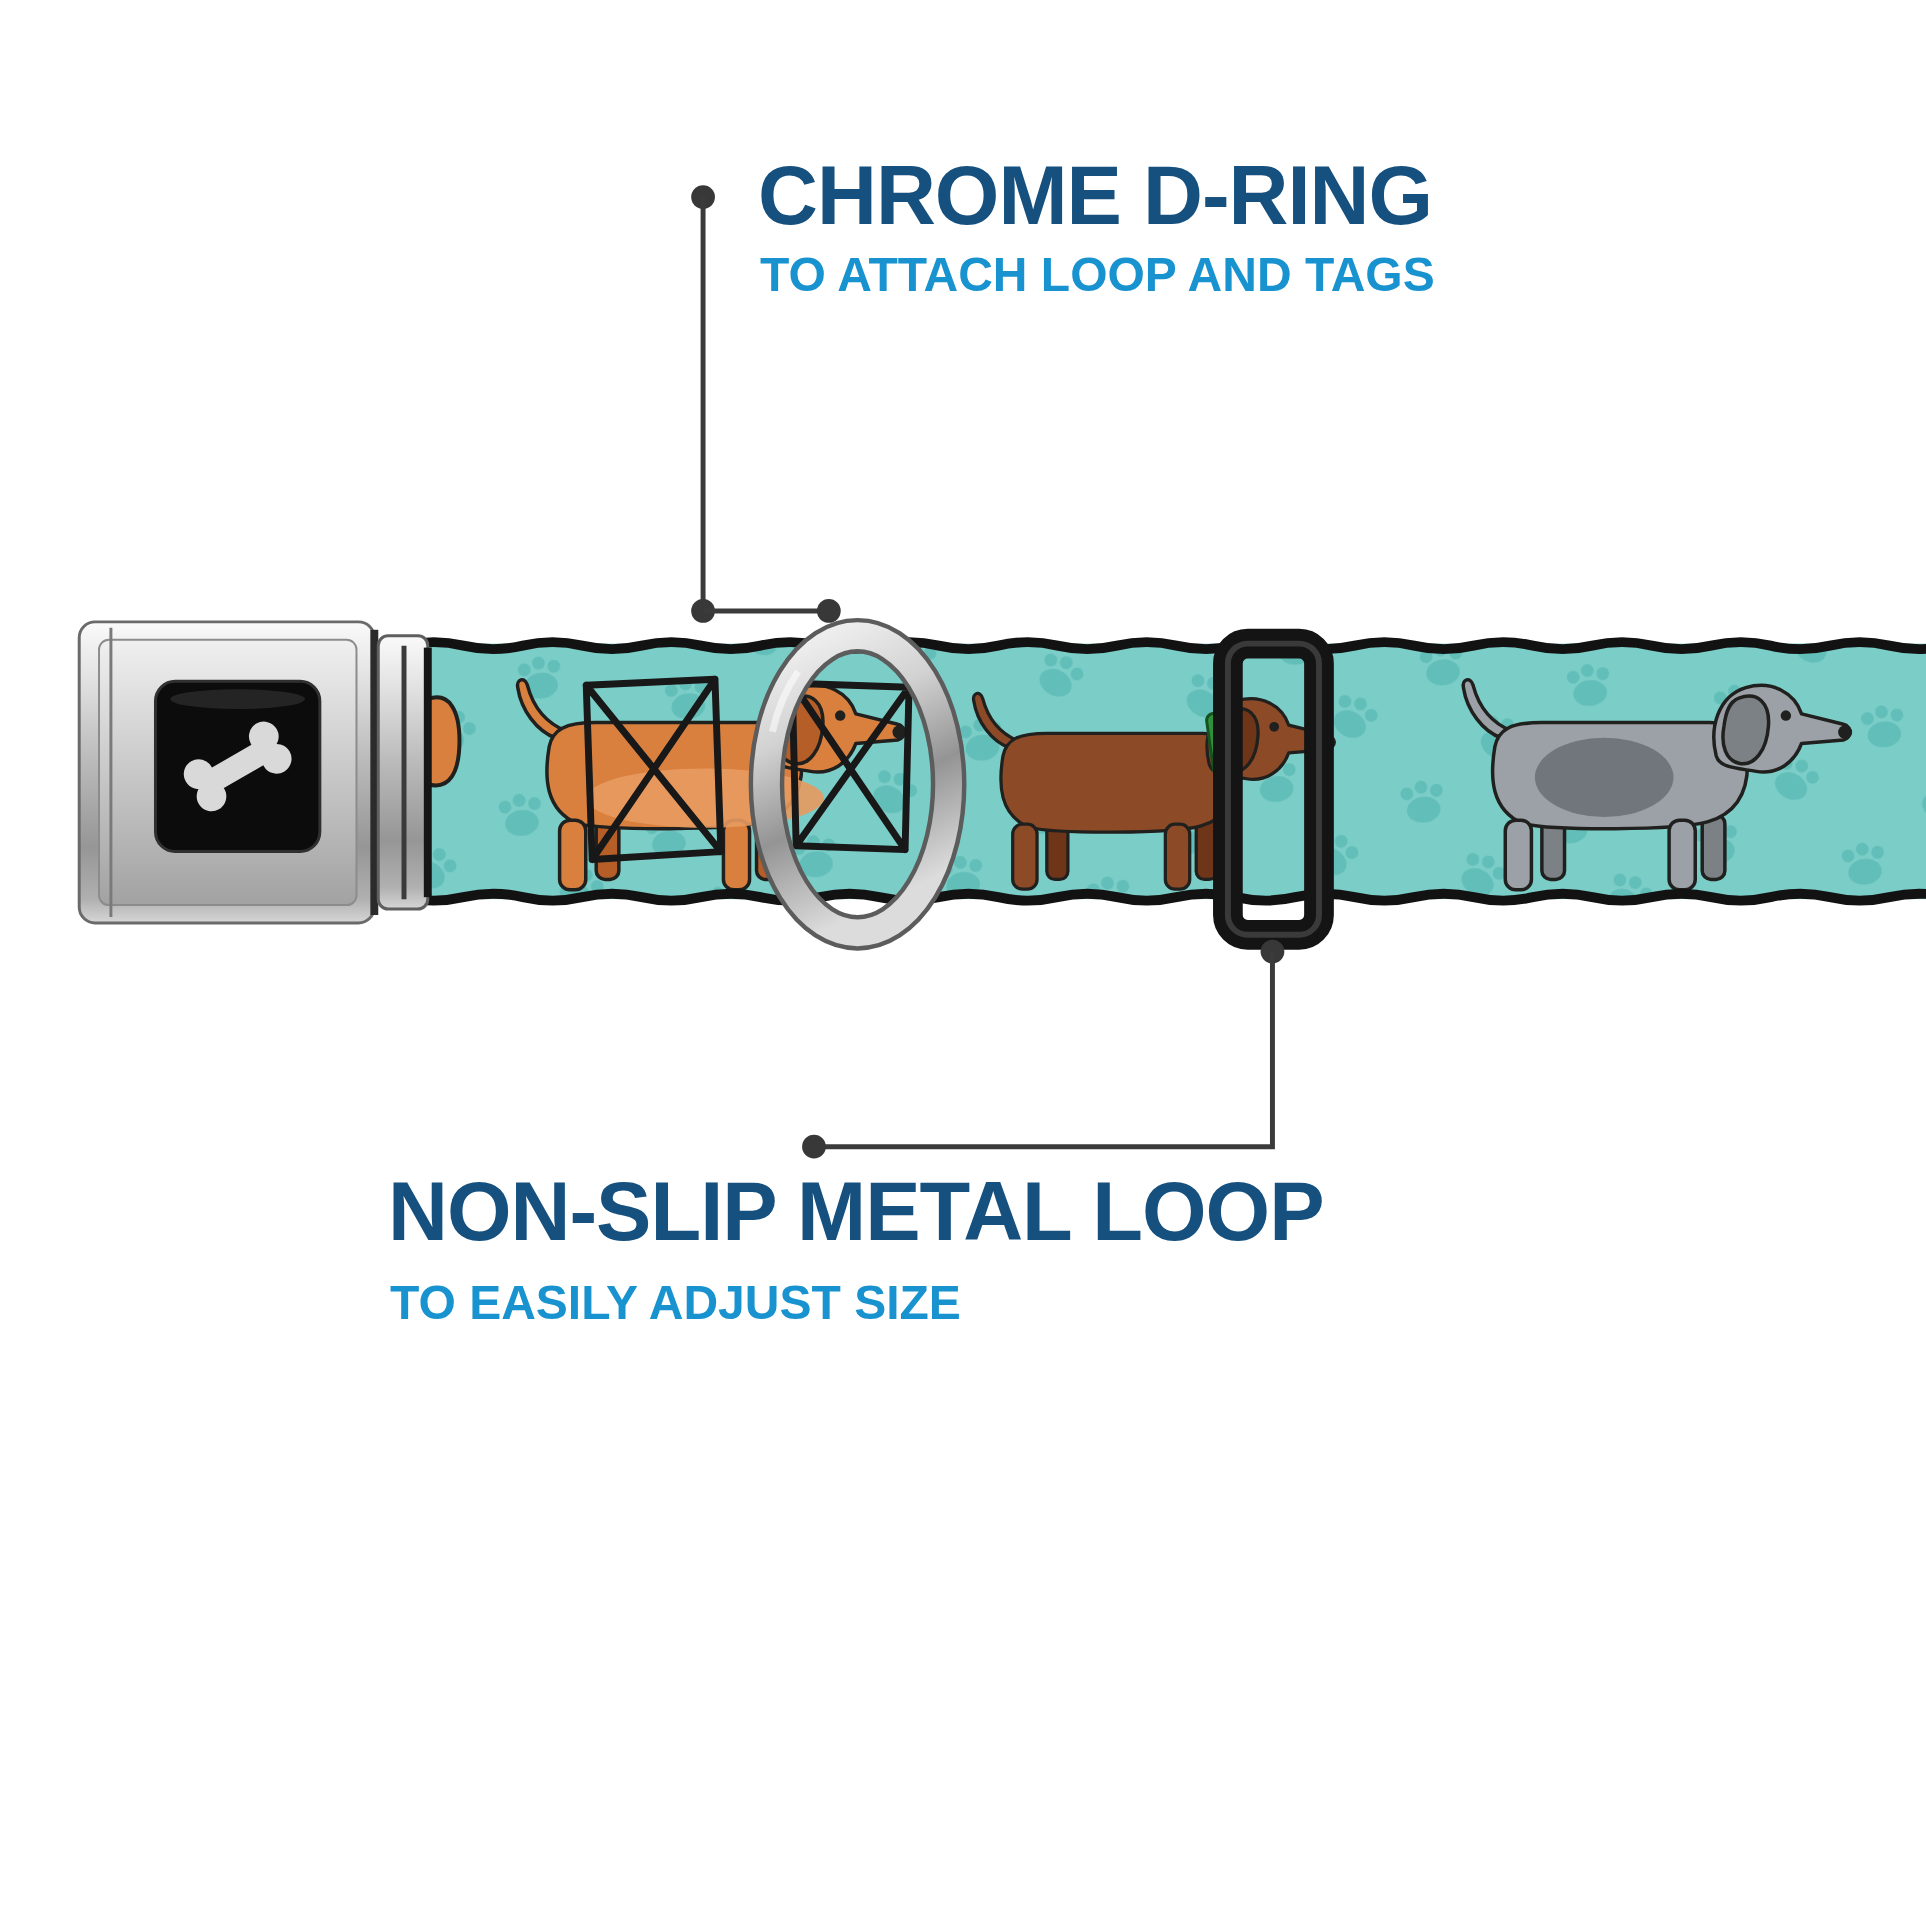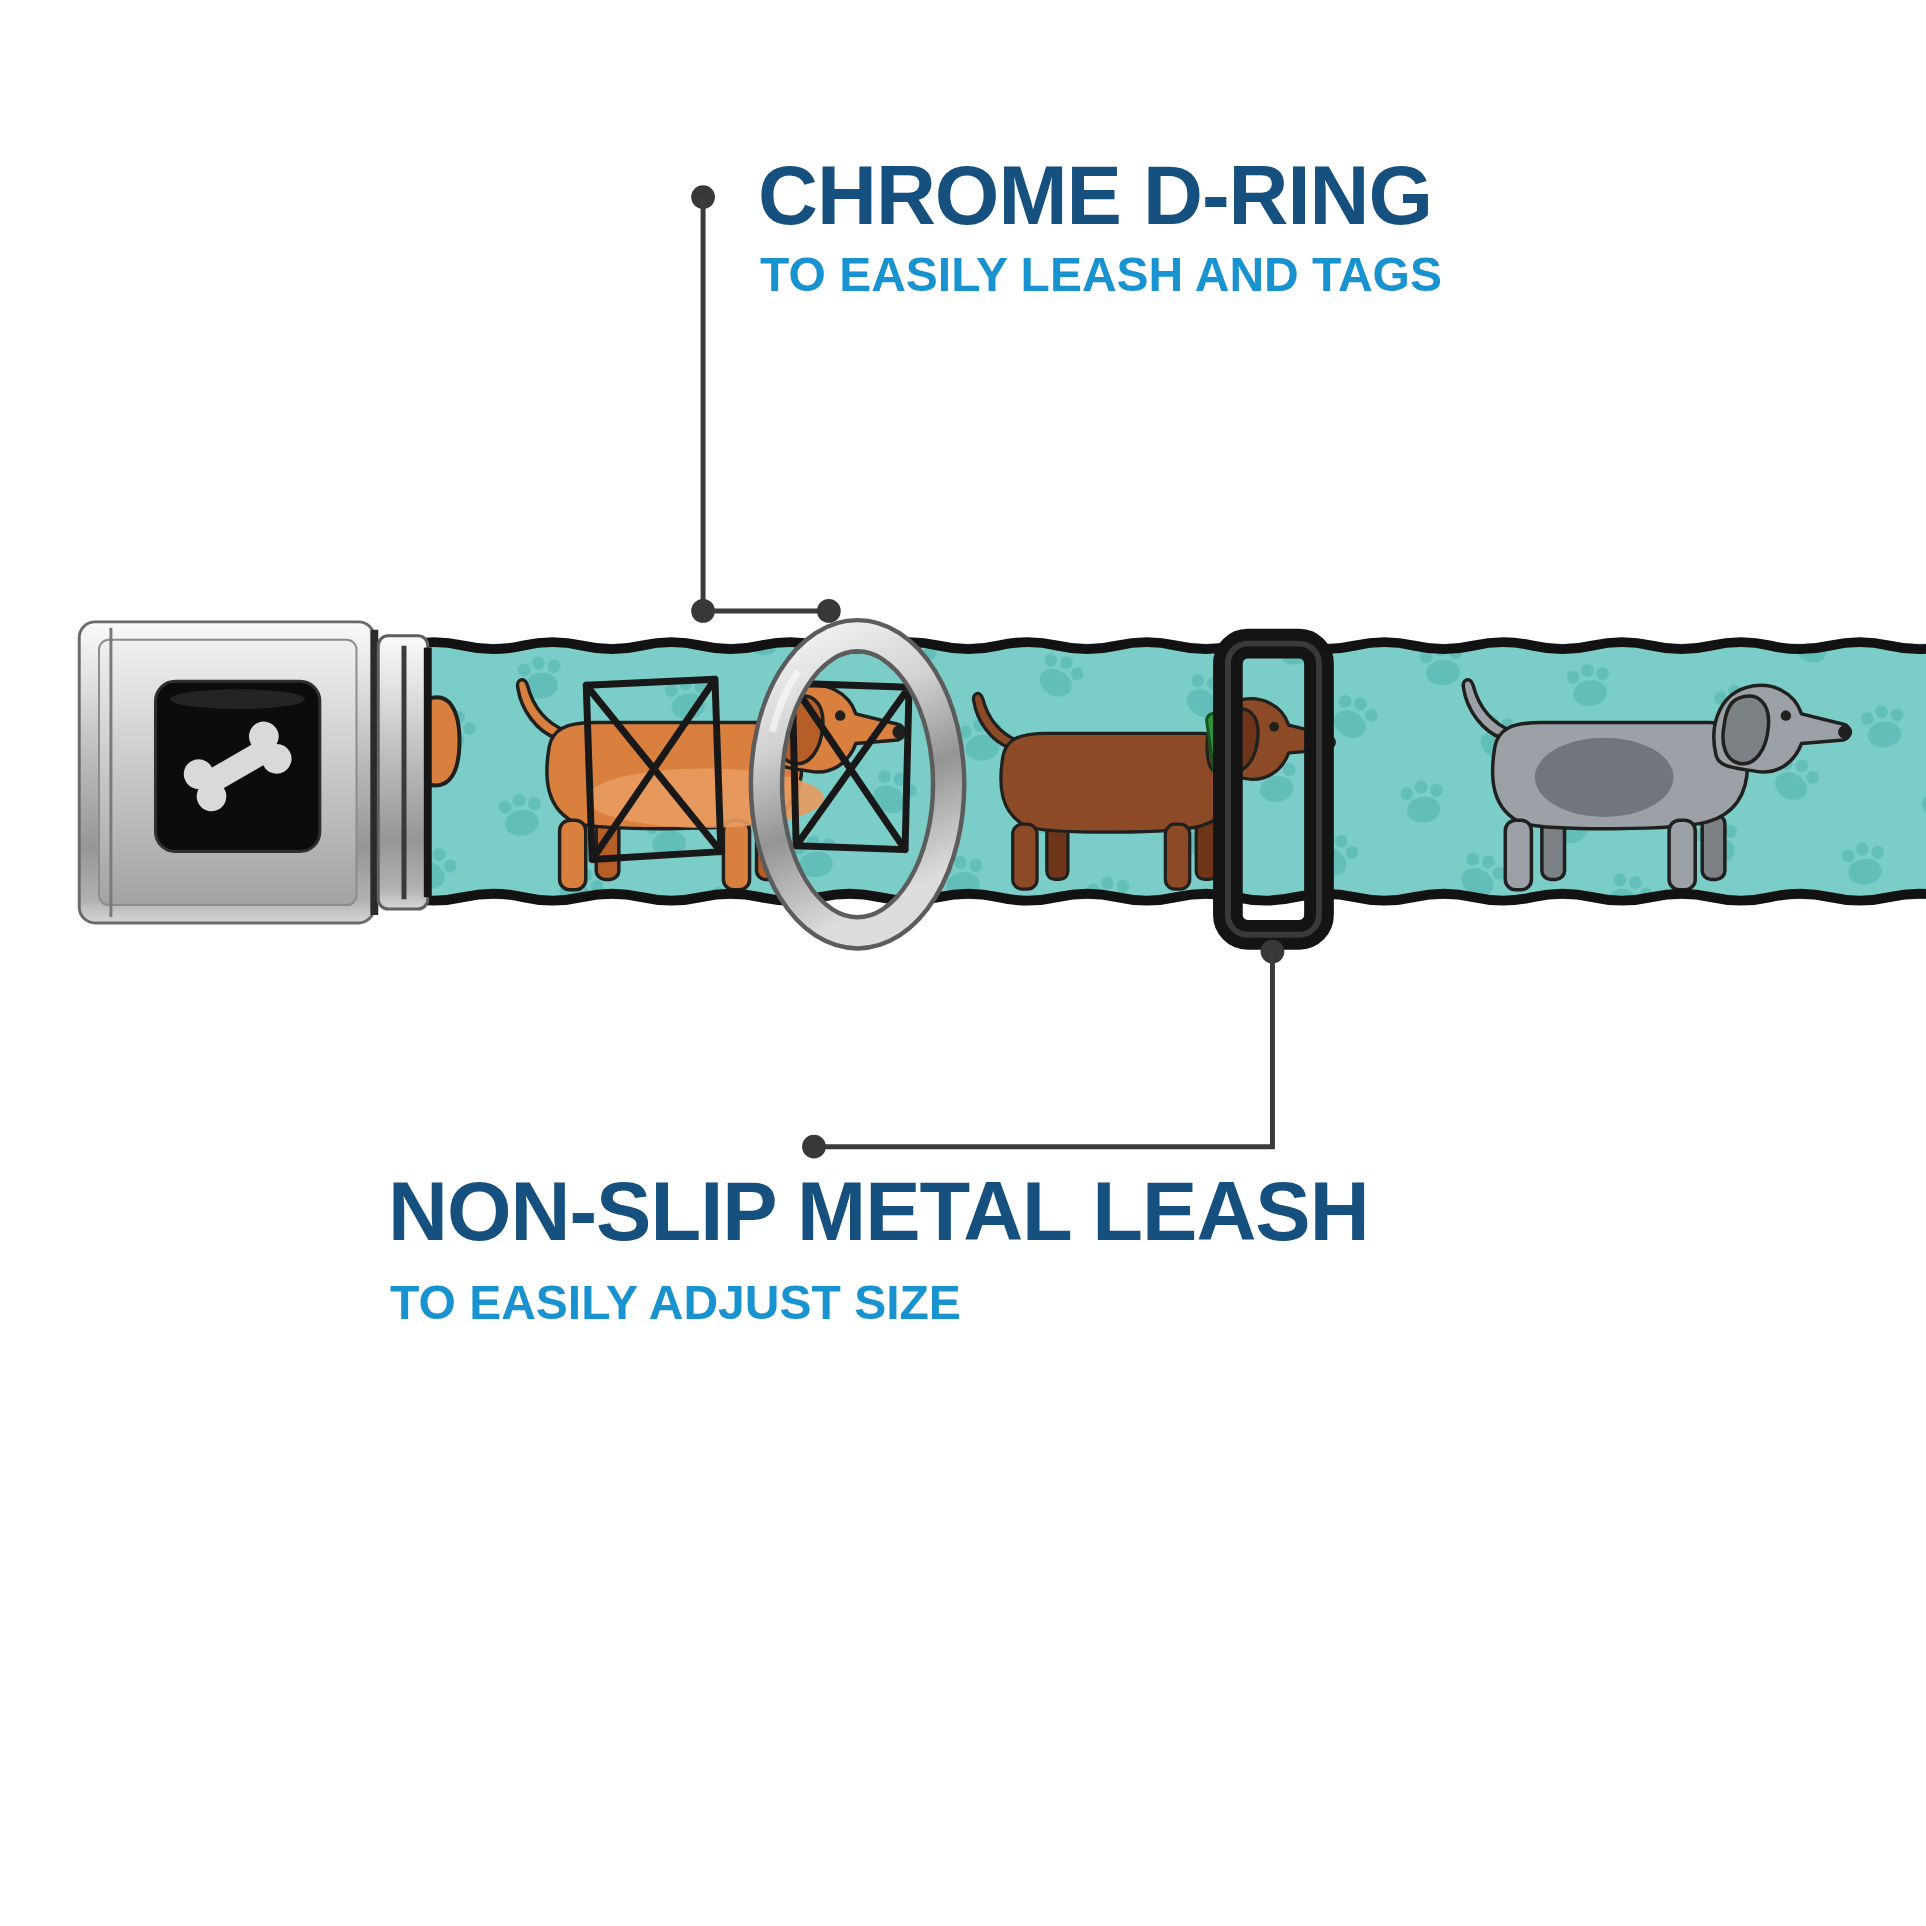--- a/index.html
+++ b/index.html
@@ -155,19 +155,19 @@
       <circle cx="837" cy="617" r="12" stroke="none"></circle>
     </g>
     <g stroke="#3B3B3B" stroke-width="5" fill="#383838">
       <circle cx="1285" cy="961" r="12" stroke="none"></circle>
       <polyline points="1285,961 1285,1158 822,1158" fill="none"></polyline>
       <circle cx="822" cy="1158" r="12" stroke="none"></circle>
     </g>
   </svg>
 
   <div class="callout-title t1">CHROME D-RING</div>
-  <div class="callout-subtitle s1">TO EASILY LEASH AND TAGS</div>
+  <div class="callout-subtitle s1">TO ATTACH LOOP AND TAGS</div>
 
-  <div class="callout-title t2">NON-SLIP METAL LEASH</div>
+  <div class="callout-title t2">NON-SLIP METAL LOOP</div>
   <div class="callout-subtitle s2">TO EASILY ADJUST SIZE</div>
 
 </div>
 
 
 </body></html>

